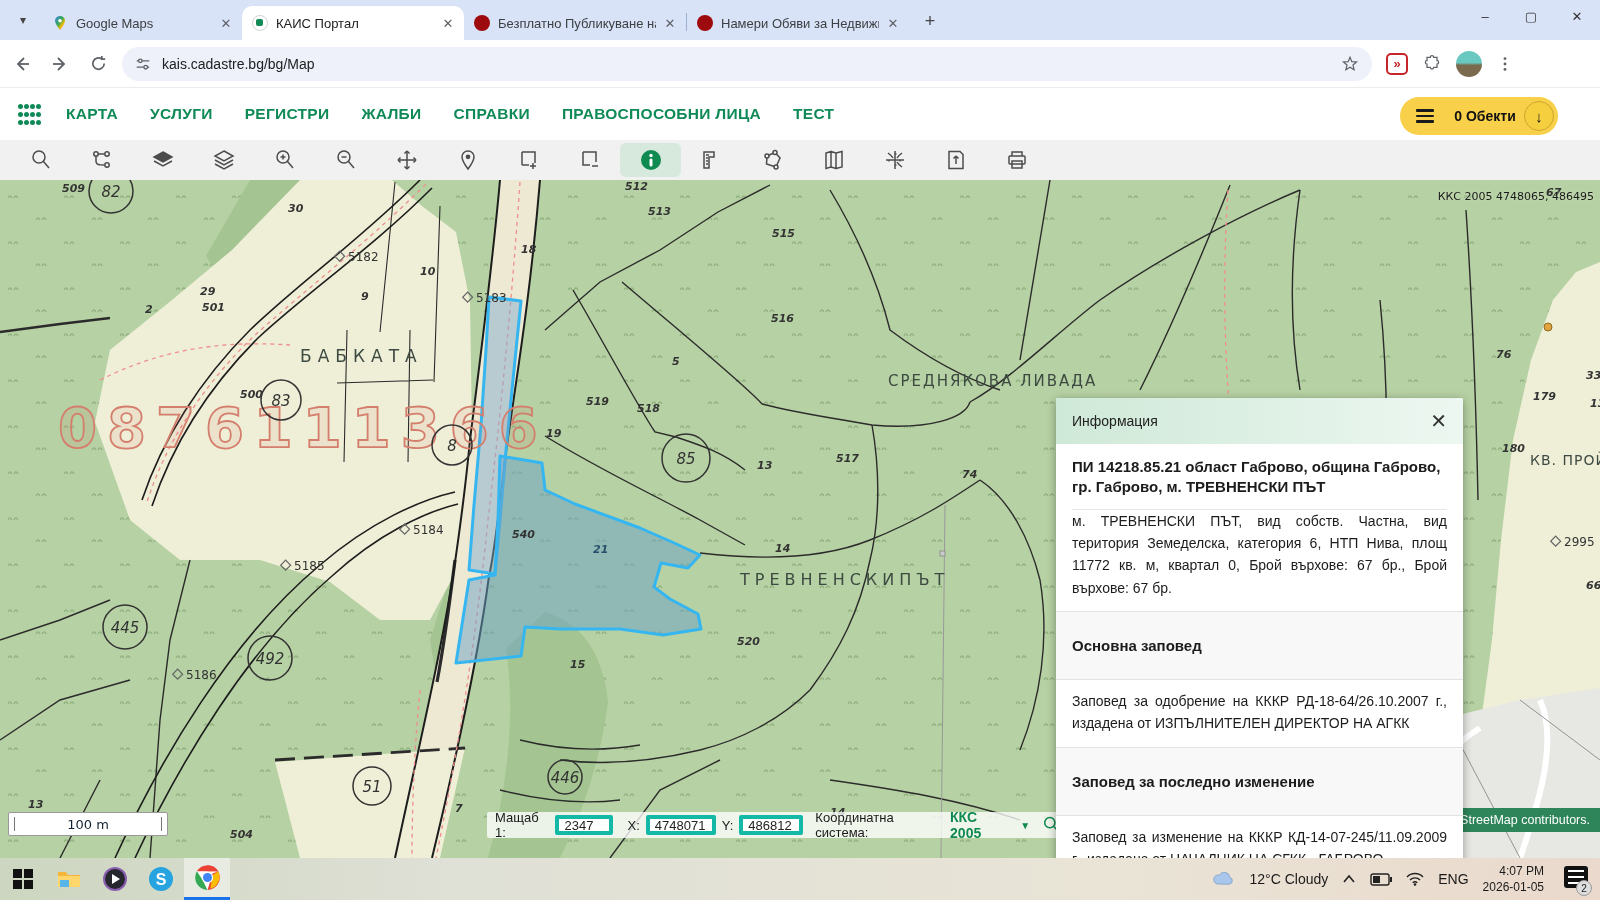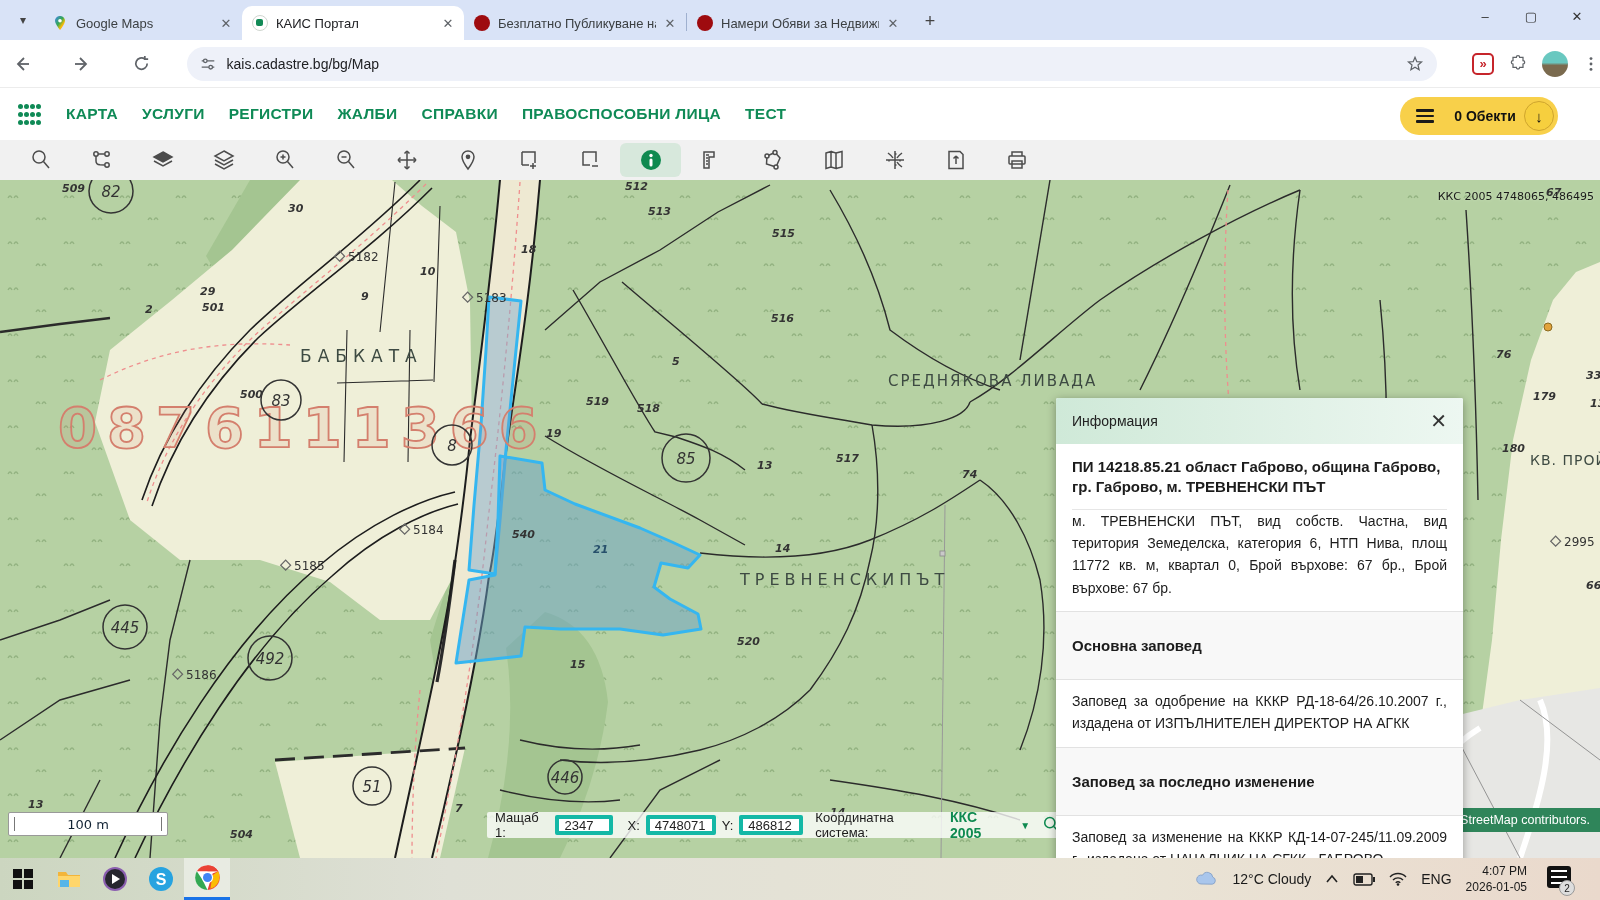--- a/index.html
+++ b/index.html
@@ -17,33 +17,33 @@
   .tab .tclose { width:16px; height:16px; border-radius:8px; display:flex; align-items:center; justify-content:center; font-size:13px; color:#5f6368; margin-left:6px; }
   .tab-sep { width:1px; height:18px; background:#9fb0cf; margin-bottom:9px; }
   .newtab { width:26px; height:26px; margin:0 0 6px 8px; display:flex; align-items:center; justify-content:center; font-size:18px; color:#444; }
   #wincontrols { margin-left:auto; display:flex; height:40px; }
   .wc { width:46px; height:32px; display:flex; align-items:center; justify-content:center; color:#333; font-size:13px; }
   .favdot { width:14px; height:14px; border-radius:50%; background:#9e0b0f; }
   .fav-kais { width:15px; height:15px; border-radius:50%; background:#fff; border:1px solid #cfd6cf; position:relative; }
   .fav-kais::after { content:""; position:absolute; left:3px; top:3px; width:7px; height:7px; background:#128a56; border-radius:2px; }
 
   
-  #urlrow { position:absolute; top:40px; left:0; width:1600px; height:48px; background:#fff; display:flex; align-items:center; border-bottom:1px solid #ececec;justify-content:space-between; }
+  #urlrow { position:absolute; top:40px; left:0; width:1600px; height:48px; background:#fff; display:flex; align-items:center; border-bottom:1px solid #ececec; }
   .navbtn { width:32px; height:32px; margin-left:6px; display:flex; align-items:center; justify-content:center; color:#5f6368; }
   #omnibox { margin-left:8px; width:1250px; height:34px; background:#eef1f9; border-radius:17px; display:flex; align-items:center; padding:0 12px; }
   #omnibox .urltext { font-size:14px; color:#202124; margin-left:10px; flex:1; }
   .urlicons { display:flex; align-items:center; margin-left:14px; gap:14px; }
   .redext { width:22px; height:22px; border-radius:5px; border:2px solid #c6252b; color:#c6252b; font-weight:bold; font-size:13px; display:flex; align-items:center; justify-content:center; }
   .avatar { width:26px; height:26px; border-radius:50%; background:linear-gradient(180deg,#69c8c0 45%,#7a6a4e 55%); }
 
   
   #navrow { position:absolute; top:88px; left:0; width:1600px; height:52px; background:#fff; display:flex; align-items:center; }
   #appsgrid { width:34px; height:34px; margin-left:12px; display:grid; grid-template-columns:repeat(4,1fr); grid-template-rows:repeat(3,1fr); padding:5px; }
   #appsgrid i { width:5px; height:5px; border-radius:50%; background:#0f8a56; align-self:center; justify-self:center; }
-  .navitems { display:flex; gap:24px; margin-left:20px; }
+  .navitems { display:flex; gap:32px; margin-left:20px; }
   .navitem { color:#0f8a56; font-weight:bold; font-size:15.5px; letter-spacing:.3px; white-space:nowrap; }
   #objbtn { position:absolute; right:42px; top:9px; width:158px; height:38px; background:#f8d04a; border-radius:20px; display:flex; align-items:center; padding:0 4px 0 16px; }
   #objbtn .burger { width:18px; }
   #objbtn .burger div { height:2.5px; background:#1a1a1a; margin:3px 0; border-radius:1px; }
   #objbtn .olabel { font-weight:bold; font-size:14px; color:#111; margin-left:12px; flex:1; text-align:center; }
   #objbtn .ocirc { width:30px; height:30px; border-radius:50%; background:#f6cf3e; border:1px solid #cfa52e; display:flex; align-items:center; justify-content:center; font-size:15px; color:#111; }
 
   
   #toolbar { position:absolute; top:140px; left:0; width:1600px; height:40px; background:#f1f1f1; display:flex; align-items:center; padding-left:10px; }
   .tool { width:61px; height:36px; display:flex; align-items:center; justify-content:center; }
@@ -74,21 +74,21 @@
   #ip-title { font-weight:bold; font-size:15px; line-height:1.35; padding:13px 0 11px; border-bottom:1px solid #e6e6e6; }
   #ip-link { color:#2f9e6a; margin:11px 0 9px; font-size:14px; }
   .ip-text { text-align:justify; line-height:1.6; margin-bottom:12px; }
   .ip-h { font-weight:bold; font-size:15px; margin:0 -16px; padding:25px 16px; background:#f8f8f8; border-top:1px solid #e2e2e2; border-bottom:1px solid #e2e2e2; }
   .ip-h + .ip-text { margin-top:10px; }
 
   
   #taskbar { position:absolute; top:858px; left:0; width:1600px; height:42px; background:linear-gradient(90deg,#ccd6c0,#dfe0d6 28%,#e9e4d6 70%,#ead9cc); display:flex; align-items:center; }
   .tb-ic { width:46px; height:42px; display:flex; align-items:center; justify-content:center; }
   .tb-ic.chrome-active { background:rgba(255,255,255,.45); border-bottom:3px solid #1a73e8; }
-  #tb-right { margin-left:auto; display:flex; align-items:center; gap:14px; padding-right:29px; color:#1a1a1a; font-size:14px; }
+  #tb-right { margin-left:auto; display:flex; align-items:center; gap:14px; padding-right:12px; color:#1a1a1a; font-size:14px; }
   #tb-time { text-align:right; font-size:12px; line-height:1.35; }
   .notifwrap { position:relative; width:30px; height:26px; }
   .notifwrap .pad { width:24px; height:22px; background:#111; border-radius:3px; position:absolute; right:0; top:0; }
   .notifwrap .pad i { display:block; height:2px; background:#fff; margin:4px 4px 0; }
   .notifwrap .badge { position:absolute; right:-4px; bottom:-4px; width:16px; height:16px; border-radius:50%; background:#ddd; border:1px solid #999; color:#222; font-size:10px; display:flex; align-items:center; justify-content:center; }
 </style>
 </head>
 <body>
 
 <div id="stage">

